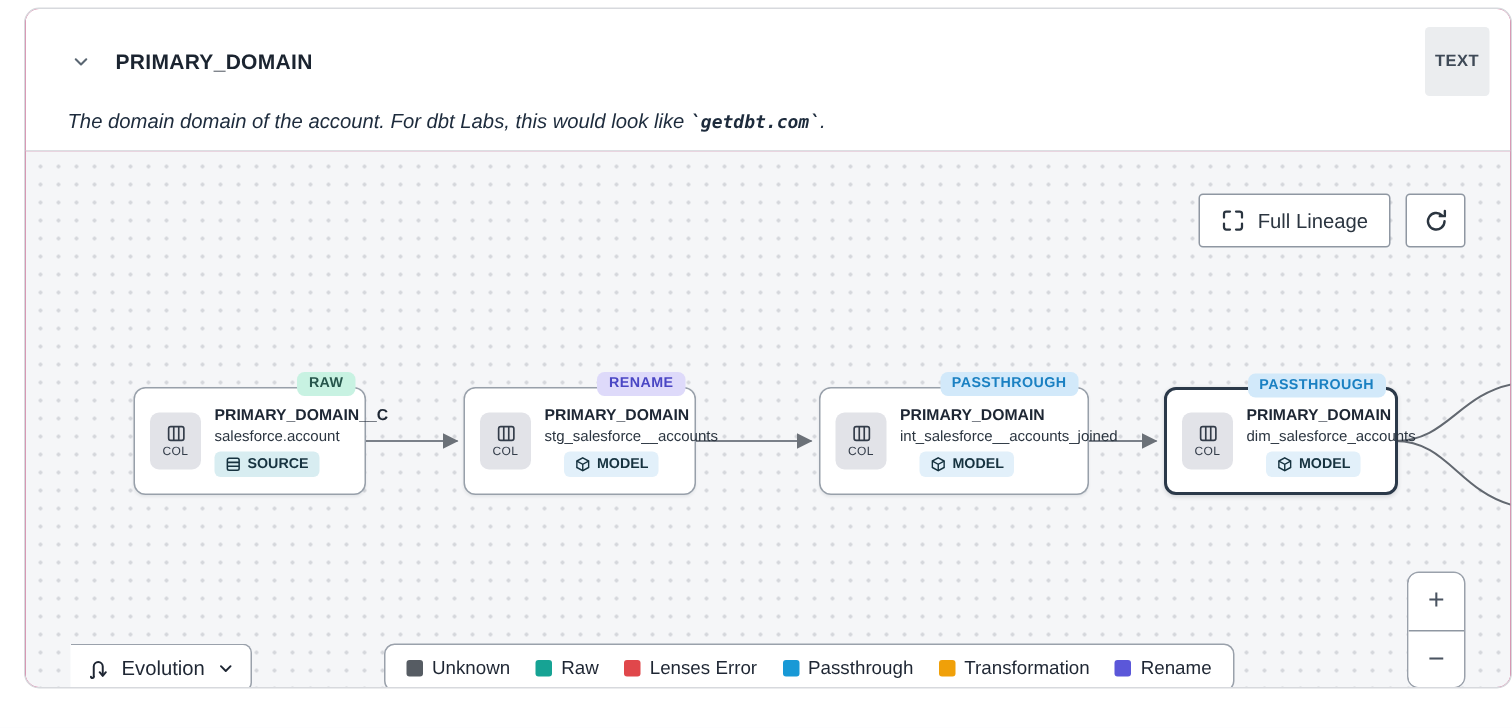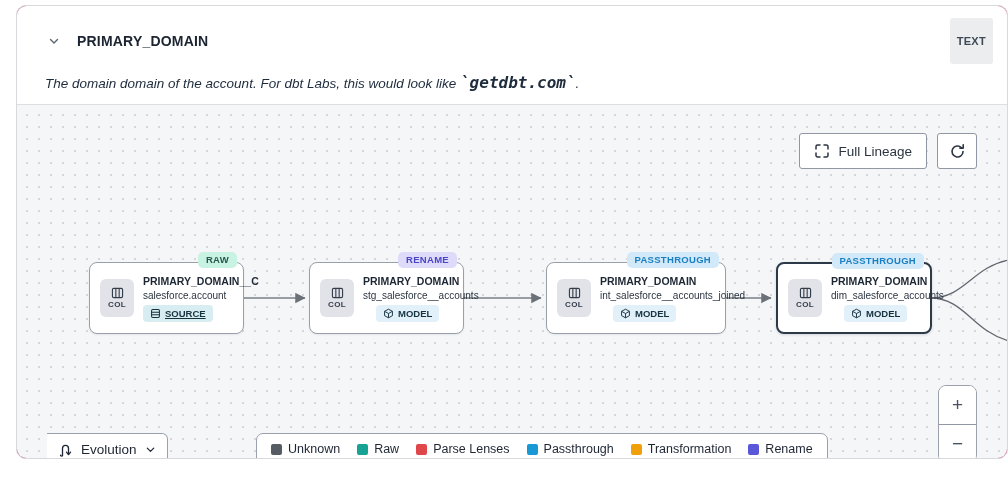--- a/index.html
+++ b/index.html
@@ -8,21 +8,21 @@
     position:absolute; left:16px; top:5px; width:992px; height:454px;
     border:1px solid #d7d9dd; border-radius:10px; overflow:hidden; background:#be185d;
   }
   
   .header { padding:12px 14px 12px 28px; background:#ffffff; border-bottom:1px solid #dcdee2; }
   .header-row { display:flex; align-items:center; gap:14px; }
   .chev-btn { width:18px; height:18px; display:flex; align-items:center; justify-content:center; cursor:pointer; color:#5a6672; background:none; border:none; }
   .title { font-size:14px; font-weight:bold; color:#1b2430; letter-spacing:.2px; }
   .type-badge { margin-left:auto; background:#ebedef; color:#3f4a57; font-size:11px; font-weight:bold; padding:17px 7px; border-radius:3px; letter-spacing:.3px; }
   .desc { margin-top:9px; font-style:italic; font-size:13.5px; color:#1d2b3c; }
-  .desc .code { font-family:"DejaVu Sans Mono", monospace; font-weight:bold; font-size:16px; }
+  .desc .code { font-family:"DejaVu Sans Mono", monospace; font-weight:bold; font-size:12px; }
   .inherited { margin-top:8px; font-style:italic; font-size:13px; color:#53646d; }
   .inherited a { color:#0e7569; text-decoration:underline; cursor:pointer; }
   
   .canvas {
     position:relative; width:100%; height:384px; background:#f5f6f8;
     background-image:radial-gradient(circle, #d5d7dc 1.1px, transparent 1.1px);
     background-size:12px 12px; background-position:4px 4px;
   }
   .edges { position:absolute; inset:0; width:100%; height:100%; pointer-events:none; }
   
@@ -30,26 +30,26 @@
   .full-lineage { position:absolute; top:28px; right:80px; height:36px; padding:0 14px; font-size:13.5px; font-weight:400; }
   .refresh { position:absolute; top:28px; right:30px; width:40px; height:36px; }
   
   .node { position:absolute; height:72px; background:#ffffff; border:1px solid #98a0aa; border-radius:8px; display:flex; align-items:center; box-shadow:0 1px 2px rgba(20,30,40,.07); cursor:pointer; }
   .node.selected { border:2px solid #2b3949; box-shadow:0 1px 3px rgba(20,30,40,.15); }
   .tag { position:absolute; top:-11px; right:6px; font-size:9.5px; font-weight:bold; letter-spacing:.3px; padding:3px 8px; border-radius:5px; line-height:1; }
   .tag-raw { background:#c8f2e2; color:#27564c; }
   .tag-rename { background:#dedafa; color:#4a46c4; }
   .tag-passthrough { background:#d2e9fa; color:#1a80c2; }
   .col-box { width:34px; min-width:34px; height:38px; background:#e2e3e8; border-radius:6px; margin-left:10px; display:flex; flex-direction:column; align-items:center; justify-content:center; gap:1px; color:#333c49; }
-  .col-box span { font-size:8px; font-weight:bold; letter-spacing:.3px;text-align:center; }
+  .col-box span { font-size:8px; font-weight:normal; letter-spacing:.3px;text-align:center; }
   .node-body { padding:0 8px 0 9px; display:flex; flex-direction:column; gap:3px; min-width:0; }
   .node-title { font-size:10.5px; font-weight:bold; color:#1d2633; white-space:nowrap; }
   .node-sub { font-size:10px; color:#2b3540; white-space:nowrap; }
   .kind { display:inline-flex; align-items:center; gap:4px; align-self:flex-start; font-size:9.5px; font-weight:bold; color:#16323f; padding:3px 7px; border-radius:4px; margin-top:1px; }
-  .kind-source { background:#d8edf1;text-decoration:underline; }
+  .kind-source { background:#d8edf1; }
   .kind-model { background:#e2f0fa;margin-left:13px; }
   
   .lens-group { position:absolute; left:30px; bottom:24px; height:32px; display:flex; }
   .lenses-btn { display:flex; align-items:center; gap:7px; background:#0e5048; color:#ffffff; font-size:13px; font-weight:bold; padding:0 12px; border:1px solid #0e5048; border-radius:6px 0 0 6px; cursor:pointer; }
   .evolution-btn { display:flex; align-items:center; gap:8px; background:#ffffff; color:#1e2633; font-size:13.5px; padding:0 11px; border:1px solid #9aa1ab; border-left:none; border-radius:0 6px 6px 0; cursor:pointer; }
   .legend { position:absolute; left:239px; bottom:24px; height:32px; background:#ffffff; border:1px solid #9aa1ab; border-radius:7px; display:flex; align-items:center; gap:17px; padding:0 14px;margin-top:12px; }
   .legend-item { display:flex; align-items:center; gap:6px; font-size:12.5px; color:#1e2633; }
   .swatch { width:11px; height:11px; border-radius:2px; display:inline-block; }
   .zoom-ctrl { position:absolute; right:30px; bottom:26px; width:39px; border:1px solid #9aa1ab; border-radius:8px; background:#ffffff; overflow:hidden; }
   .zoom-btn { width:100%; height:38px; background:#ffffff; border:none; font-size:19px; color:#4a5461; cursor:pointer; display:flex; align-items:center; justify-content:center; }
@@ -216,21 +216,21 @@
       <div class="legend-item">
           <span class="swatch" style="background: rgb(86, 92, 99);"></span>
           <span>Unknown</span>
         </div>
       <div class="legend-item">
           <span class="swatch" style="background: rgb(22, 163, 148);"></span>
           <span>Raw</span>
         </div>
       <div class="legend-item">
           <span class="swatch" style="background: rgb(224, 71, 75);"></span>
-          <span>Parse Lenses</span>
+          <span>Lenses Error</span>
         </div>
       <div class="legend-item">
           <span class="swatch" style="background: rgb(24, 153, 214);"></span>
           <span>Passthrough</span>
         </div>
       <div class="legend-item">
           <span class="swatch" style="background: rgb(240, 160, 9);"></span>
           <span>Transformation</span>
         </div>
       <div class="legend-item">

